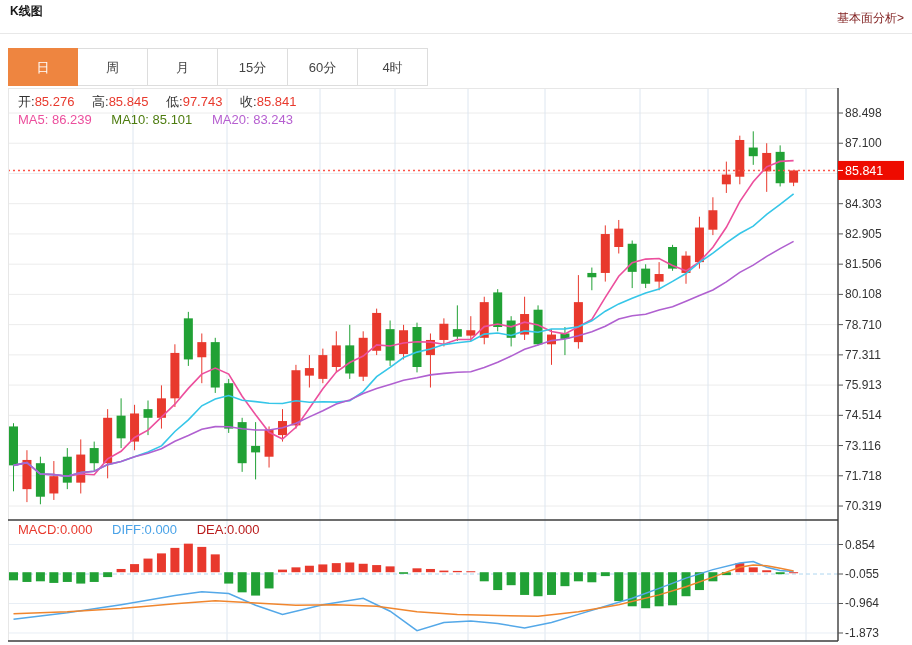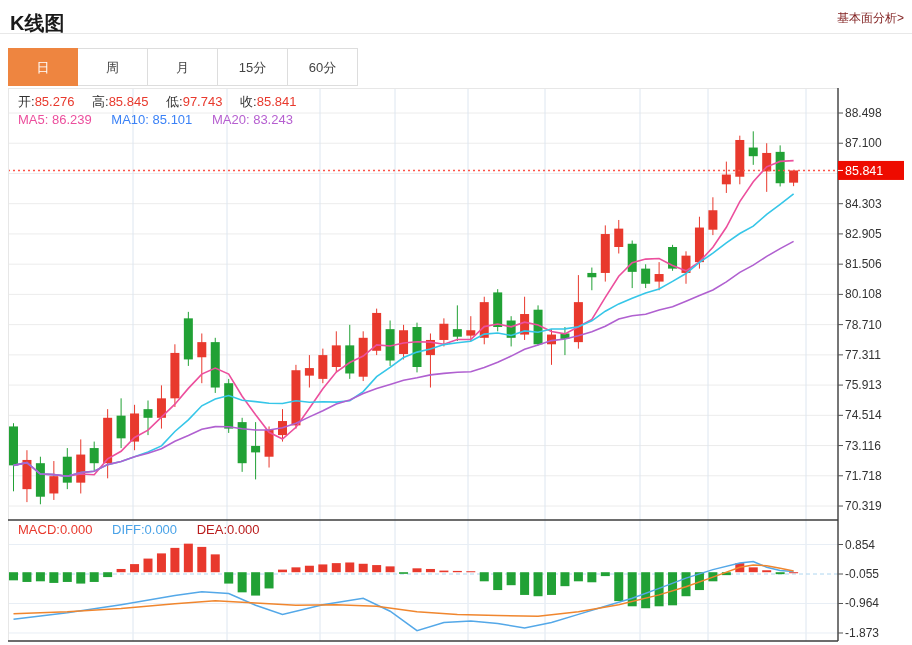--- a/index.html
+++ b/index.html
@@ -1,56 +1,57 @@
 <!DOCTYPE html>
 <html><head>
 <meta charset="utf-8">
 <style>
   * { margin:0; padding:0; box-sizing:border-box; }
   html,body { width:912px; height:645px; background:#fff; overflow:hidden;
     font-family:"Liberation Sans","DejaVu Sans",sans-serif; }
   #stage { position:relative; width:912px; height:645px; background:#fff; }
 
-  .page-title { position:absolute; left:10px; top:10px; font-size:20px; font-weight:bold; color:#1a1a1a; }
+  .page-title { position:absolute; left:10px; top:3px; font-size:12px; font-weight:bold; color:#1a1a1a; }
   .top-link { position:absolute; right:8px; top:10px; font-size:12px; color:#7f1d1d; cursor:pointer; text-decoration:none; }
   .header-divider { position:absolute; left:0; top:33px; width:912px; height:1px; background:#e8e8e8; }
 
   .tabbar { position:absolute; left:8px; top:48px; display:flex; }
   .tab { width:70px; height:38px; line-height:37px; text-align:center; font-size:13px; color:#444;
     background:#fff; border:1px solid #ddd; border-left:none; cursor:pointer; }
   .tab:first-child { border-left:1px solid #ddd; }
   .tab.active { background:#ee8540; border-color:#ee8540; color:#fff; }
 
   #chart-wrap { position:absolute; left:8px; top:88px; width:896px; height:624px; }
   svg text { font-family:"Liberation Sans","DejaVu Sans",sans-serif; }
 
   .legend-ohlc { position:absolute; left:18px; top:93px; font-size:13px; color:#333; white-space:nowrap; }
   .legend-ohlc .grp { margin-right:14px; }
   .legend-ohlc .val { color:#e8392d; }
   .legend-ma { position:absolute; left:18px; top:112px; font-size:13px; white-space:nowrap; }
   .legend-ma .grp { margin-right:16px; }
-  .ma5 { color:#ec4f9d; } .ma10 { color:#3b82f6;text-align:right; } .ma20 { color:#b65fd0; }
+  .ma5 { color:#ec4f9d; } .ma10 { color:#4d7c0f;text-align:right; } .ma20 { color:#b65fd0; }
   .legend-macd { position:absolute; left:18px; top:522px; font-size:13px; white-space:nowrap; }
   .legend-macd .grp { margin-right:16px; }
   .c-macd { color:#e8392d; } .c-diff { color:#4aa3e8; } .c-dea { color:#b91c1c; }
 </style>
 </head>
 <body>
 
 <div id="stage">
   <div class="page-title">K线图</div>
   <a class="top-link">基本面分析&gt;</a>
   <div class="header-divider"></div>
 
   <div class="tabbar">
       <div class="tab active">日</div>
       <div class="tab">周</div>
       <div class="tab">月</div>
       <div class="tab">15分</div>
       <div class="tab">60分</div>
+      <div class="tab">4时</div>
     </div>
 
   <div id="chart-wrap"><svg width="896" height="554">
         <line x1="0" y1="25" x2="830" y2="25" stroke="#ececec" stroke-width="1"></line>
         <line x1="0" y1="55.224760000000224" x2="830" y2="55.224760000000224" stroke="#ececec" stroke-width="1"></line>
         <line x1="0" y1="85.47114000000025" x2="830" y2="85.47114000000025" stroke="#ececec" stroke-width="1"></line>
         <line x1="0" y1="115.69590000000017" x2="830" y2="115.69590000000017" stroke="#ececec" stroke-width="1"></line>
         <line x1="0" y1="145.92066000000008" x2="830" y2="145.92066000000008" stroke="#ececec" stroke-width="1"></line>
         <line x1="0" y1="176.1670400000001" x2="830" y2="176.1670400000001" stroke="#ececec" stroke-width="1"></line>
         <line x1="0" y1="206.39180000000002" x2="830" y2="206.39180000000002" stroke="#ececec" stroke-width="1"></line>

